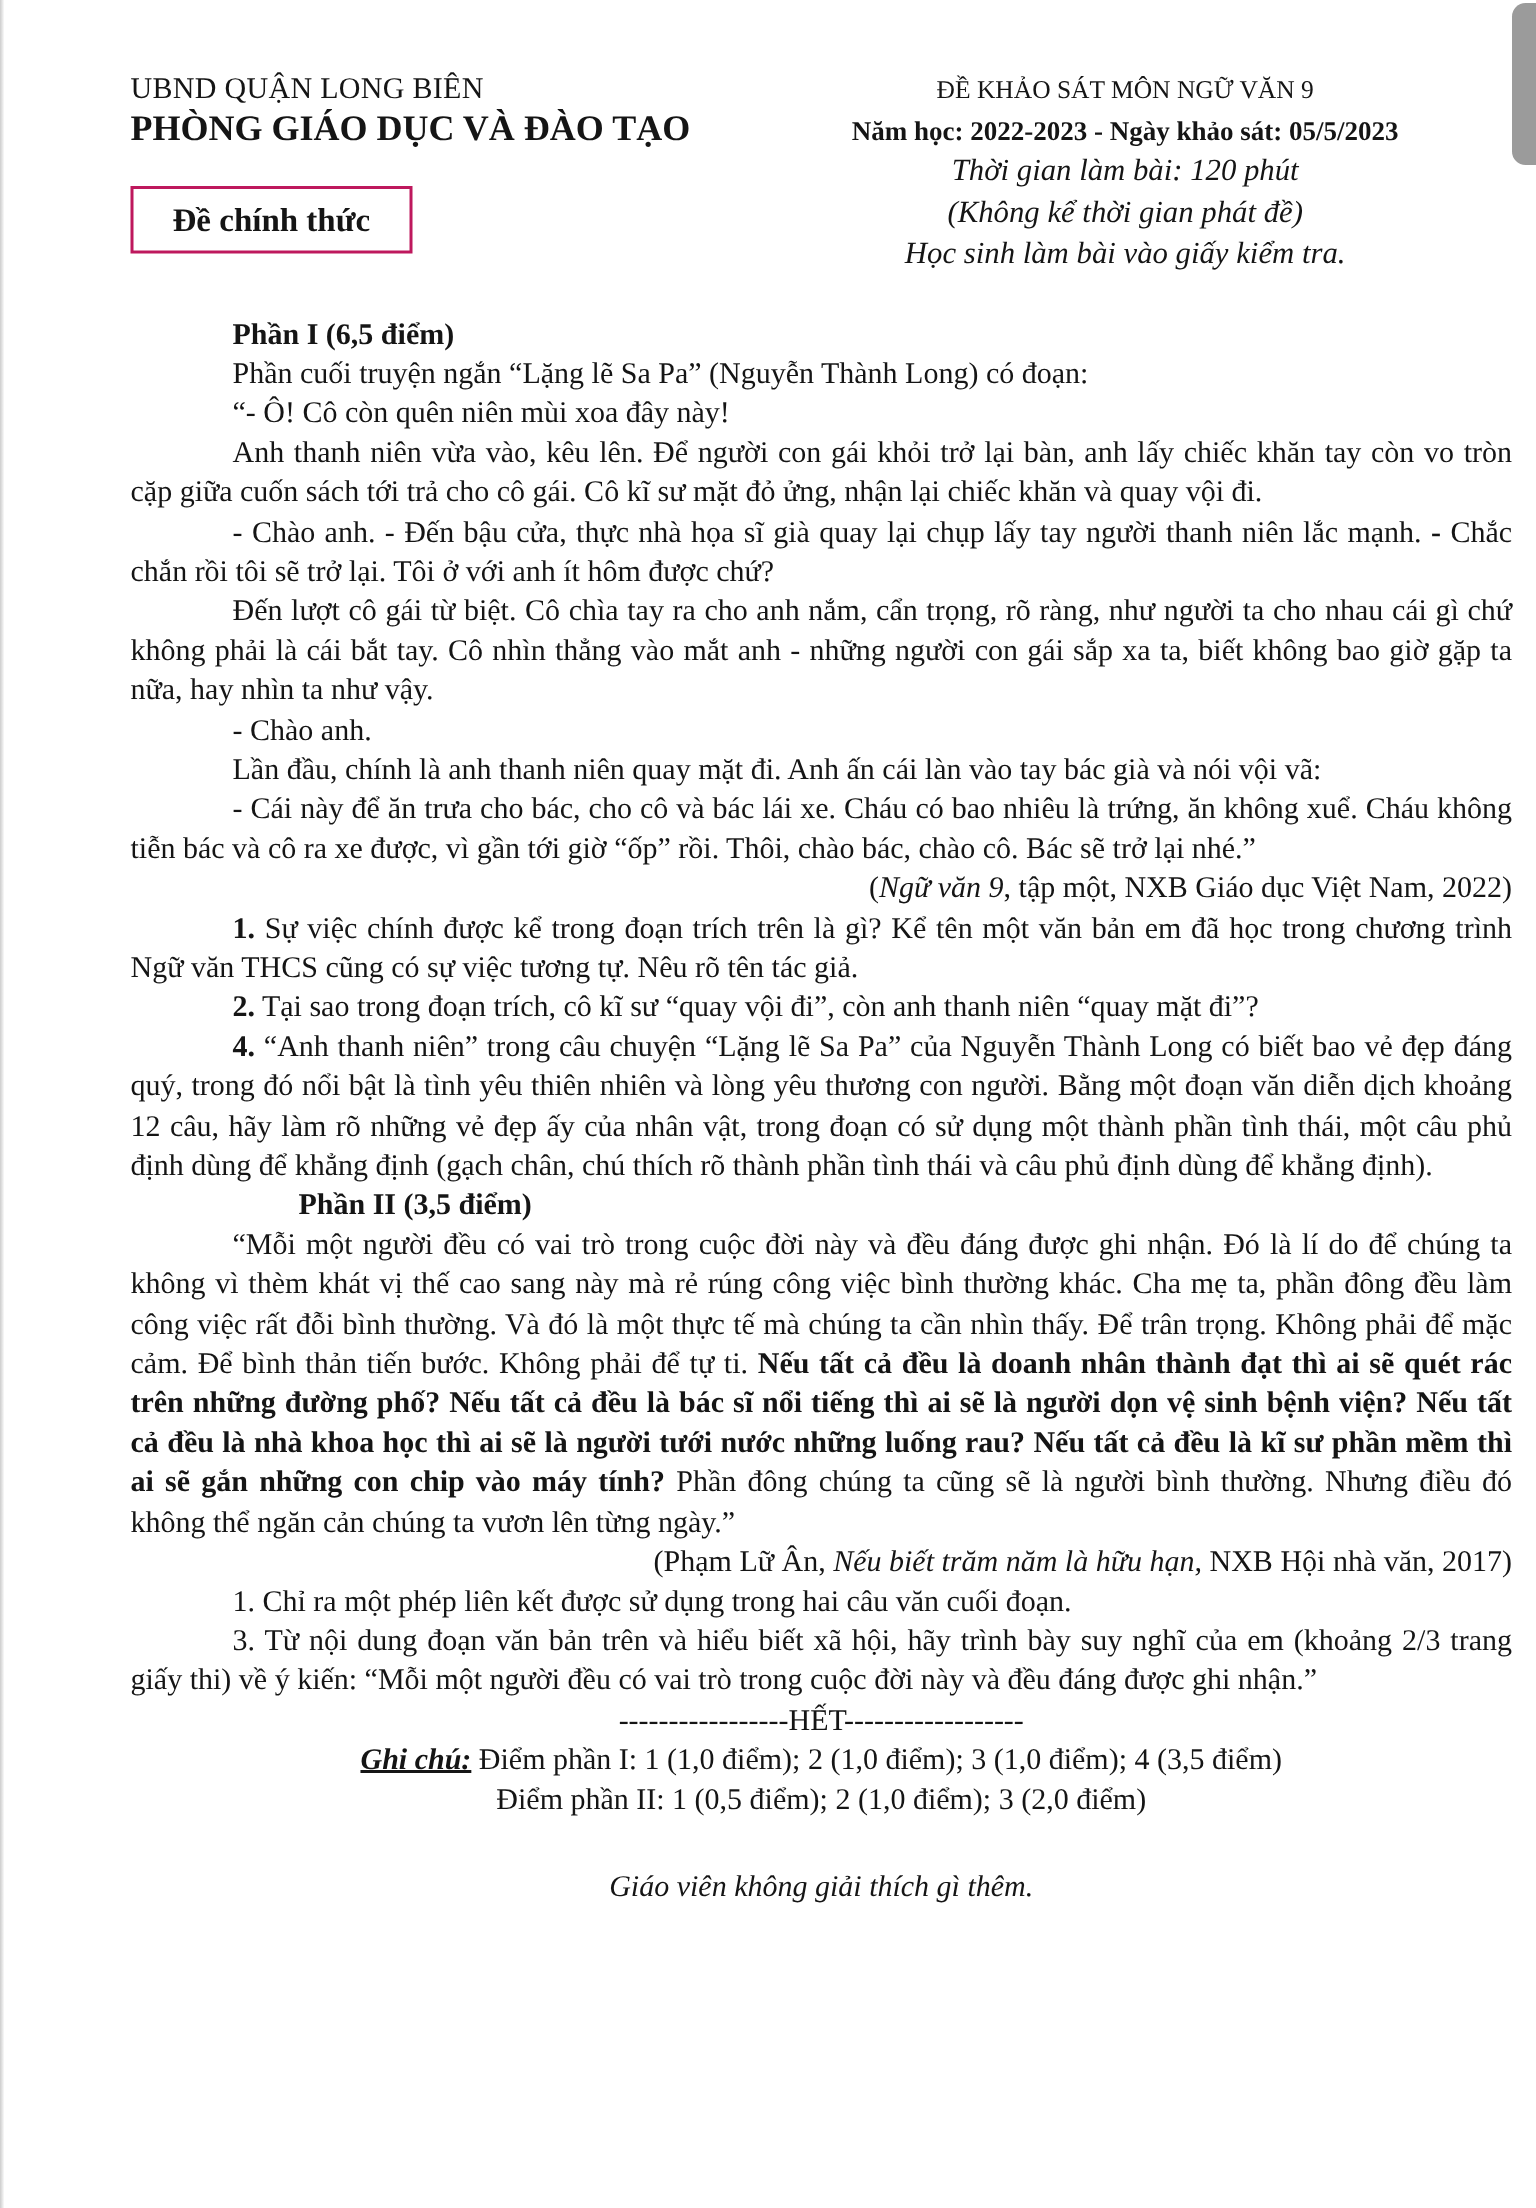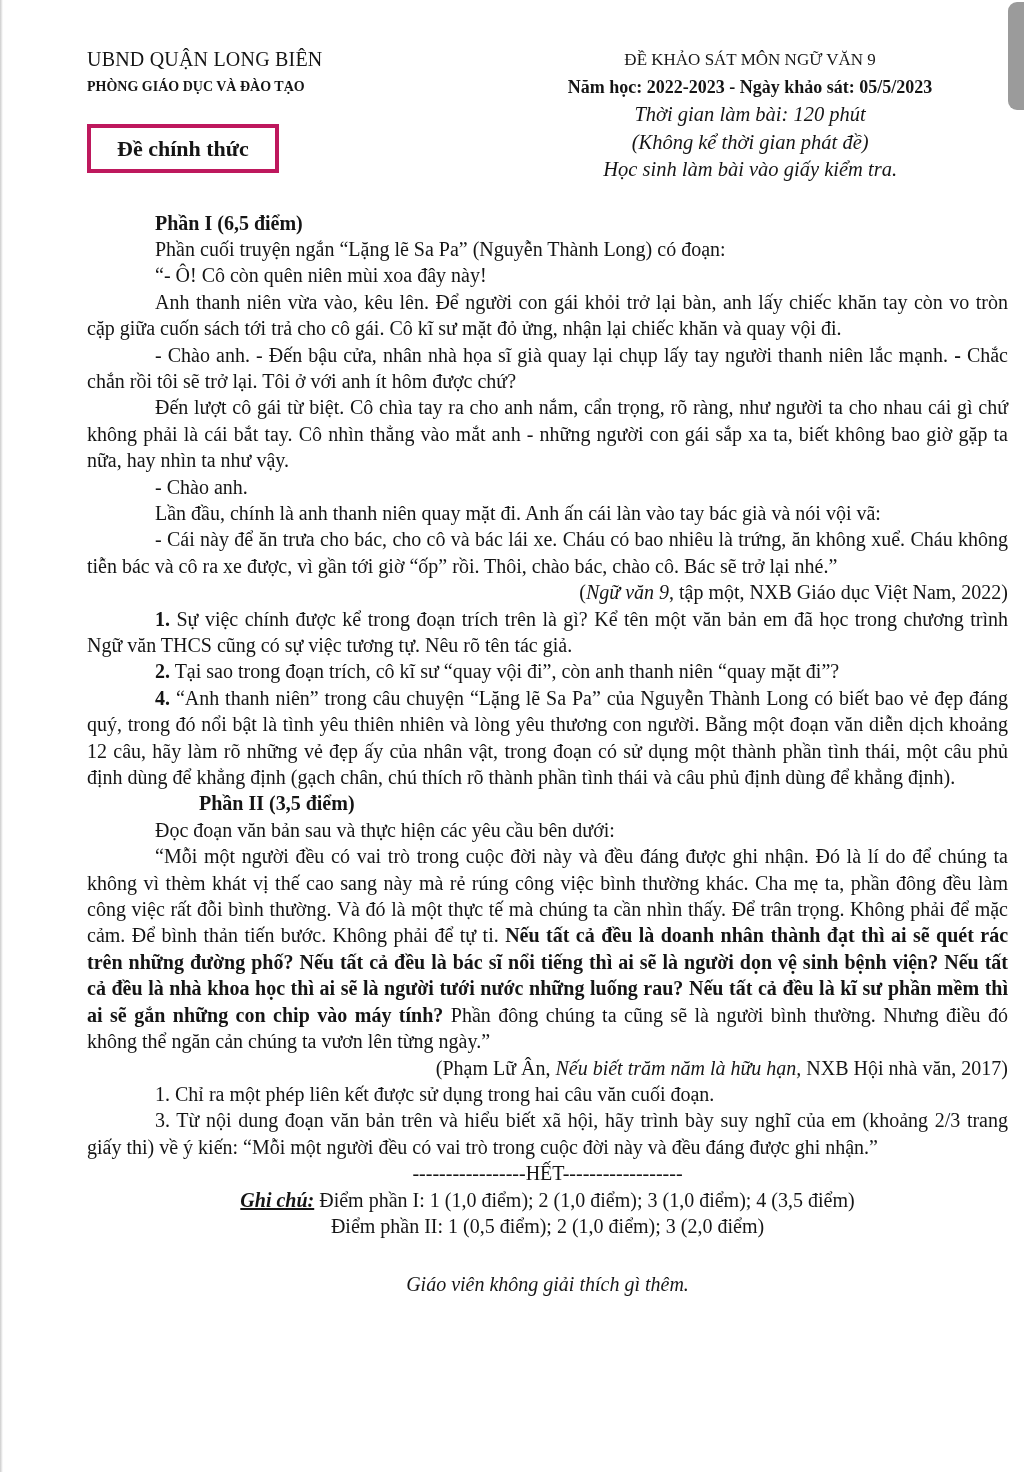--- a/index.html
+++ b/index.html
@@ -42,25 +42,25 @@
     padding-top: 46px;
     align-items: flex-start;
   }
   .hdr-left {
     flex: 0 0 44%;
     text-align: left;
     line-height: 27px;
     white-space: nowrap;
   }
   .org1 { font-size: 20px; letter-spacing: 0.2px; }
-  .org2 { font-size: 14px; font-weight: bold; }
+  .org2 { font-size: 24px; font-weight: bold; }
   .exam-box {
     display: inline-block;
     margin-top: 24px;
-    border: 4px solid #be185d;
+    border: 2px solid #be185d;
     padding: 7px 26px;
     font-size: 22px;
     font-weight: bold;
   }
   .hdr-right {
     flex: 1 1 auto;
     text-align: center;
     line-height: 27.5px;
   }
   .hdr-title { font-size: 17px; font-weight: normal; }
@@ -102,31 +102,30 @@
       <div class="hdr-it">(Không kể thời gian phát đề)</div>
       <div class="hdr-it">Học sinh làm bài vào giấy kiểm tra.</div>
     </div>
   </div>
 
   <div class="doc-body">
       <p class="ind"><span style="font-weight: bold;">Phần I (6,5 điểm)</span></p>
       <p class="ind"><span>Phần cuối truyện ngắn “Lặng lẽ Sa Pa” (Nguyễn Thành Long) có đoạn:</span></p>
       <p class="ind"><span>“- Ô! Cô còn quên niên mùi xoa đây này!</span></p>
       <p class="ind"><span>Anh thanh niên vừa vào, kêu lên. Để người con gái khỏi trở lại bàn, anh lấy chiếc khăn tay còn vo tròn cặp giữa cuốn sách tới trả cho cô gái. Cô kĩ sư mặt đỏ ửng, nhận lại chiếc khăn và quay vội đi.</span></p>
-      <p class="ind"><span>- Chào anh. - Đến bậu cửa, nhân nhà họa sĩ già quay lại chụp lấy tay người thanh niên lắc mạnh. </span><span style="font-weight: bold;">-</span><span> Chắc chắn rồi tôi sẽ trở lại. Tôi ở với anh ít hôm được chứ?</span></p>
+      <p class="ind"><span>- Chào anh. - Đến bậu cửa, thực nhà họa sĩ già quay lại chụp lấy tay người thanh niên lắc mạnh. </span><span style="font-weight: bold;">-</span><span> Chắc chắn rồi tôi sẽ trở lại. Tôi ở với anh ít hôm được chứ?</span></p>
       <p class="ind"><span>Đến lượt cô gái từ biệt. Cô chìa tay ra cho anh nắm, cẩn trọng, rõ ràng, như người ta cho nhau cái gì chứ không phải là cái bắt tay. Cô nhìn thẳng vào mắt anh - những người con gái sắp xa ta, biết không bao giờ gặp ta nữa, hay nhìn ta như vậy.</span></p>
       <p class="ind"><span>- Chào anh.</span></p>
       <p class="ind"><span>Lần đầu, chính là anh thanh niên quay mặt đi. Anh ấn cái làn vào tay bác già và nói vội vã:</span></p>
       <p class="ind"><span>- Cái này để ăn trưa cho bác, cho cô và bác lái xe. Cháu có bao nhiêu là trứng, ăn không xuể. Cháu không tiễn bác và cô ra xe được, vì gần tới giờ “ốp” rồi. Thôi, chào bác, chào cô. Bác sẽ trở lại nhé.”</span></p>
       <p class="right"><span>(</span><span style="font-style: italic;">Ngữ văn 9</span><span>, tập một, NXB Giáo dục Việt Nam, 2022)</span></p>
       <p class="ind"><span style="font-weight: bold;">1.</span><span> Sự việc chính được kể trong đoạn trích trên là gì? Kể tên một văn bản em đã học trong chương trình Ngữ văn THCS cũng có sự việc tương tự. Nêu rõ tên tác giả.</span></p>
       <p class="ind"><span style="font-weight: bold;">2.</span><span> Tại sao trong đoạn trích, cô kĩ sư “quay vội đi”, còn anh thanh niên “quay mặt đi”?</span></p>
       <p class="ind"><span style="font-weight: bold;">4.</span><span> “Anh thanh niên” trong câu chuyện “Lặng lẽ Sa Pa” của Nguyễn Thành Long có biết bao vẻ đẹp đáng quý, trong đó nổi bật là tình yêu thiên nhiên và lòng yêu thương con người. Bằng một đoạn văn diễn dịch khoảng 12 câu, hãy làm rõ những vẻ đẹp ấy của nhân vật, trong đoạn có sử dụng một thành phần tình thái, một câu phủ định dùng để khẳng định (gạch chân, chú thích rõ thành phần tình thái và câu phủ định dùng để khẳng định).</span></p>
       <p class="ind"><span style="font-weight: bold; margin-left: 44px;">Phần II (3,5 điểm)</span></p>
-      <p class="ind"><span>Đọc đoạn văn bản sau và thực hiện các yêu cầu bên dưới:</span></p>
       <p class="ind"><span>“Mỗi một người đều có vai trò trong cuộc đời này và đều đáng được ghi nhận. Đó là lí do để chúng ta không vì thèm khát vị thế cao sang này mà rẻ rúng công việc bình thường khác. Cha mẹ ta, phần đông đều làm công việc rất đỗi bình thường. Và đó là một thực tế mà chúng ta cần nhìn thấy. Để trân trọng. Không phải để mặc cảm. Để bình thản tiến bước. Không phải để tự ti. </span><span style="font-weight: bold;">Nếu tất cả đều là doanh nhân thành đạt thì ai sẽ quét rác trên những đường phố? Nếu tất cả đều là bác sĩ nổi tiếng thì ai sẽ là người dọn vệ sinh bệnh viện? Nếu tất cả đều là nhà khoa học thì ai sẽ là người tưới nước những luống rau? Nếu tất cả đều là kĩ sư phần mềm thì ai sẽ gắn những con chip vào máy tính?</span><span> Phần đông chúng ta cũng sẽ là người bình thường. Nhưng điều đó không thể ngăn cản chúng ta vươn lên từng ngày.”</span></p>
       <p class="right"><span>(Phạm Lữ Ân, </span><span style="font-style: italic;">Nếu biết trăm năm là hữu hạn,</span><span> NXB Hội nhà văn, 2017)</span></p>
       <p class="ind"><span>1. Chỉ ra một phép liên kết được sử dụng trong hai câu văn cuối đoạn.</span></p>
       <p class="ind"><span>3. Từ nội dung đoạn văn bản trên và hiểu biết xã hội, hãy trình bày suy nghĩ của em (khoảng 2/3 trang giấy thi) về ý kiến: “Mỗi một người đều có vai trò trong cuộc đời này và đều đáng được ghi nhận.”</span></p>
       <p class="center"><span>-----------------HẾT------------------</span></p>
       <p class="center"><span style="font-weight: bold; font-style: italic; text-decoration: underline;">Ghi chú:</span><span> Điểm phần I: 1 (1,0 điểm); 2 (1,0 điểm); 3 (1,0 điểm); 4 (3,5 điểm)</span></p>
       <p class="center"><span>Điểm phần II: 1 (0,5 điểm); 2 (1,0 điểm); 3 (2,0 điểm)</span></p>
       <p class="center gap"><span style="font-style: italic;">Giáo viên không giải thích gì thêm.</span></p>
     </div>
 

